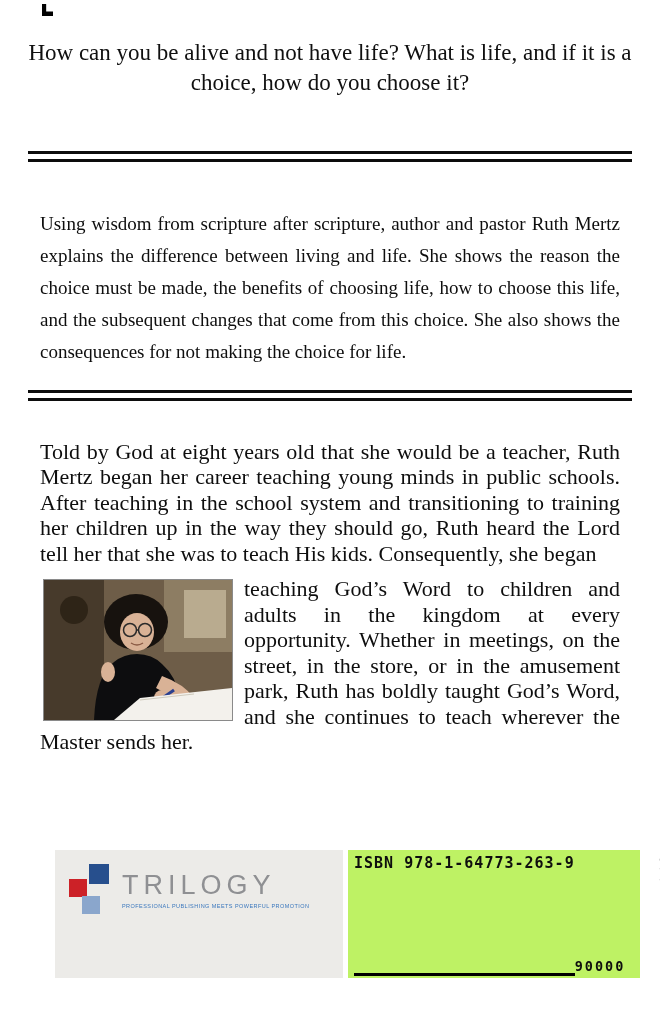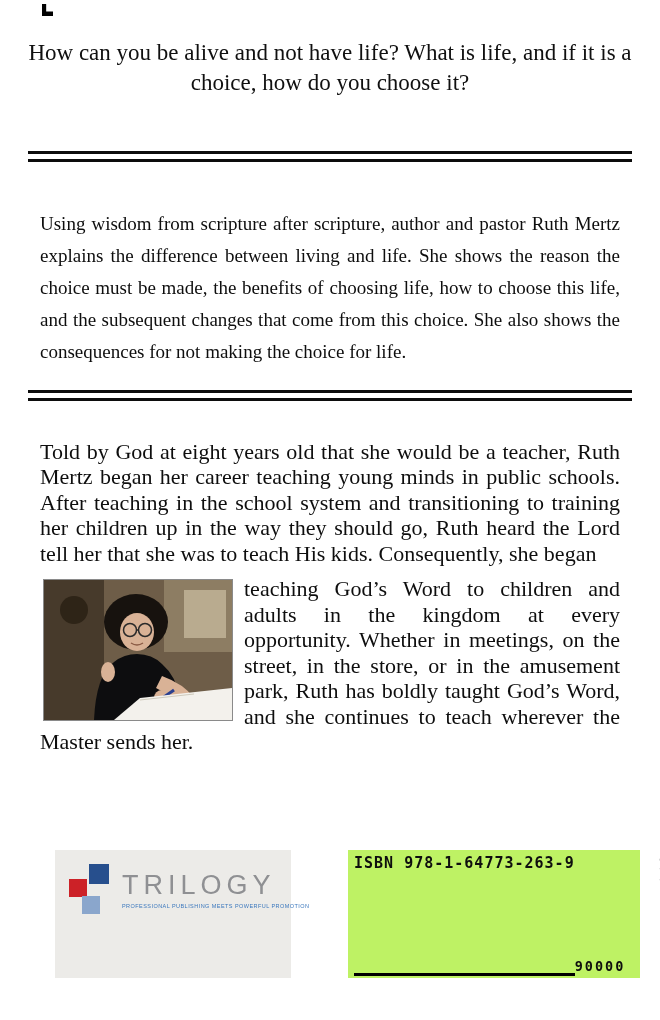--- a/index.html
+++ b/index.html
@@ -33,21 +33,21 @@
     outline:1px solid #8a8a8a; background:#6e5d48;
   }
   .author-photo svg { display:block; }
 
   .footer {
     position:absolute; left:0; right:0; top:850px; height:128px;
     padding:0 20px 0 55px; box-sizing:border-box;
     display:flex; justify-content:space-between; align-items:stretch;
   }
   .trilogy-box {
-    width:236px; background:#ecebe8; box-sizing:border-box;
+    width:288px; background:#ecebe8; box-sizing:border-box;
     padding:14px 10px 10px 12px; display:flex; flex-direction:column;
     justify-content:space-between;
   }
   .trilogy-top { display:flex; align-items:center; gap:9px; }
   .trilogy-mark { position:relative; width:46px; height:52px; flex:none; }
   .sq { position:absolute; display:block; }
   .sq.blue-dark { width:20px; height:20px; right:4px; top:0; background:#274f8d; }
   .sq.red { width:18px; height:18px; left:2px; top:15px; background:#cc2127; }
   .sq.blue-light { width:18px; height:18px; left:15px; bottom:2px; background:#8aa6cc; }
   .trilogy-text { min-width:0; }

